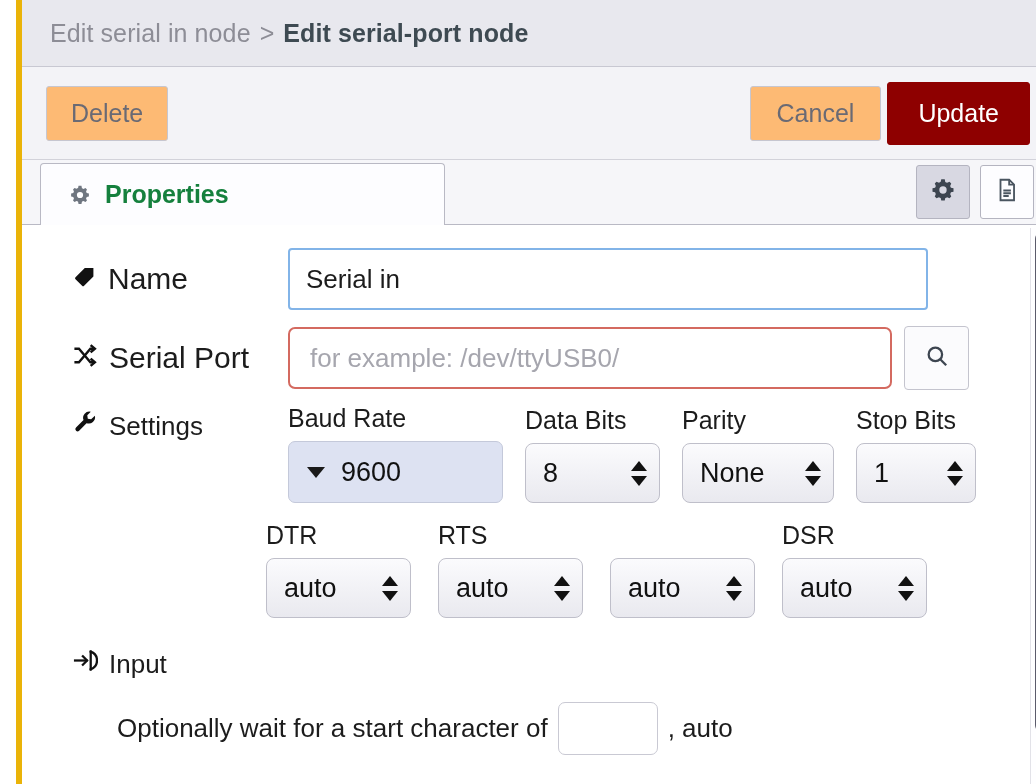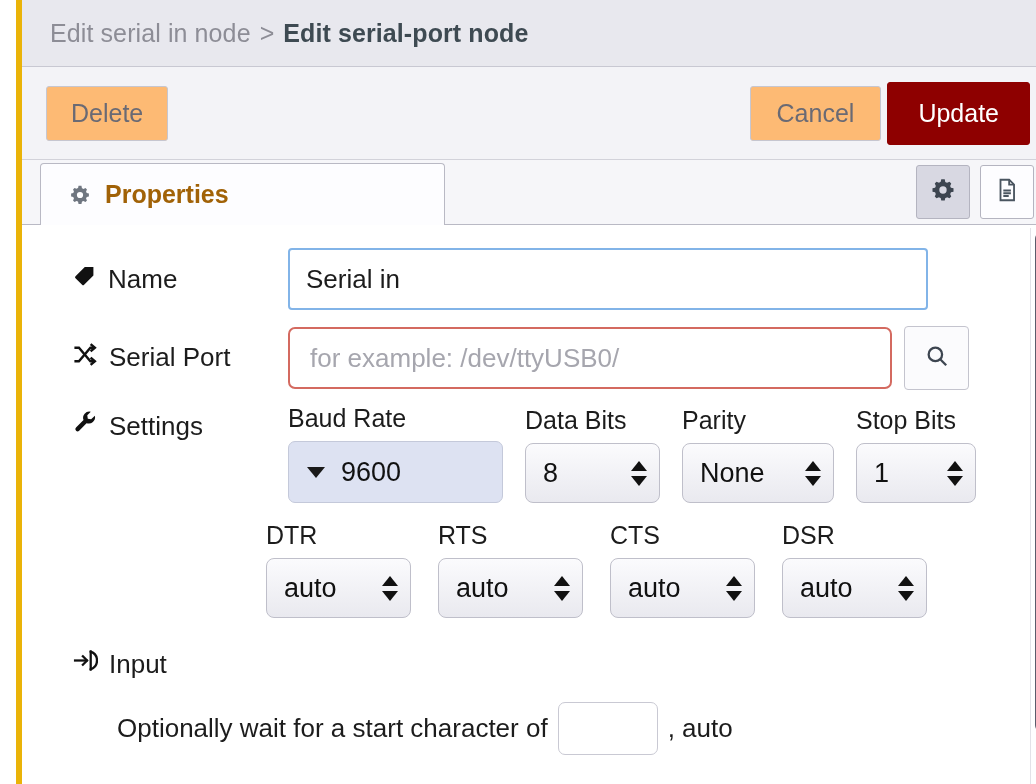--- a/index.html
+++ b/index.html
@@ -114,21 +114,21 @@
     display: flex;
     align-items: center;
     padding-left: 28px;
     position: relative;
     z-index: 2;
     cursor: pointer;
   }
   #tab-properties .tab-label {
     font-size: 25px;
     font-weight: bold;
-    color: #a16207;
+    color: #15803d;
     margin-left: 14px;
   }
   .gear {
     display: inline-block;
     width: 22px; height: 22px;
   }
   #icon-buttons {
     position: absolute;
     right: 18px;
     bottom: 6px;
@@ -164,21 +164,21 @@
     display: flex;
     align-items: center;
     padding-left: 45px;
   }
   .row-name    { margin-bottom: 16px; }
   .row-port    { margin-bottom: 14px; }
 
   .lbl {
     display: flex;
     align-items: flex-start;
-    font-size: 26px;
+    font-size: 30px;
     color: #1c1c1c;
     width: 215px;
     flex: none;
   }
   .lbl .lbl-text { margin-left: 11px; }
 
   .input-name {
     width: 640px;
     height: 62px;
     border: 2px solid #82b4e8;
@@ -521,21 +521,20 @@
             <div class="nselect" style="width:145px;">
               <span>auto</span>
               <span class="spin">
                   <span class="up"></span>
                   <span class="down"></span>
                 </span>
             </div>
           </div>
 
           <div class="field-col">
-            <span class="field-title">CTS</span>
             <div class="nselect" style="width:145px;">
               <span>auto</span>
               <span class="spin">
                   <span class="up"></span>
                   <span class="down"></span>
                 </span>
             </div>
           </div>
 
           <div class="field-col">

